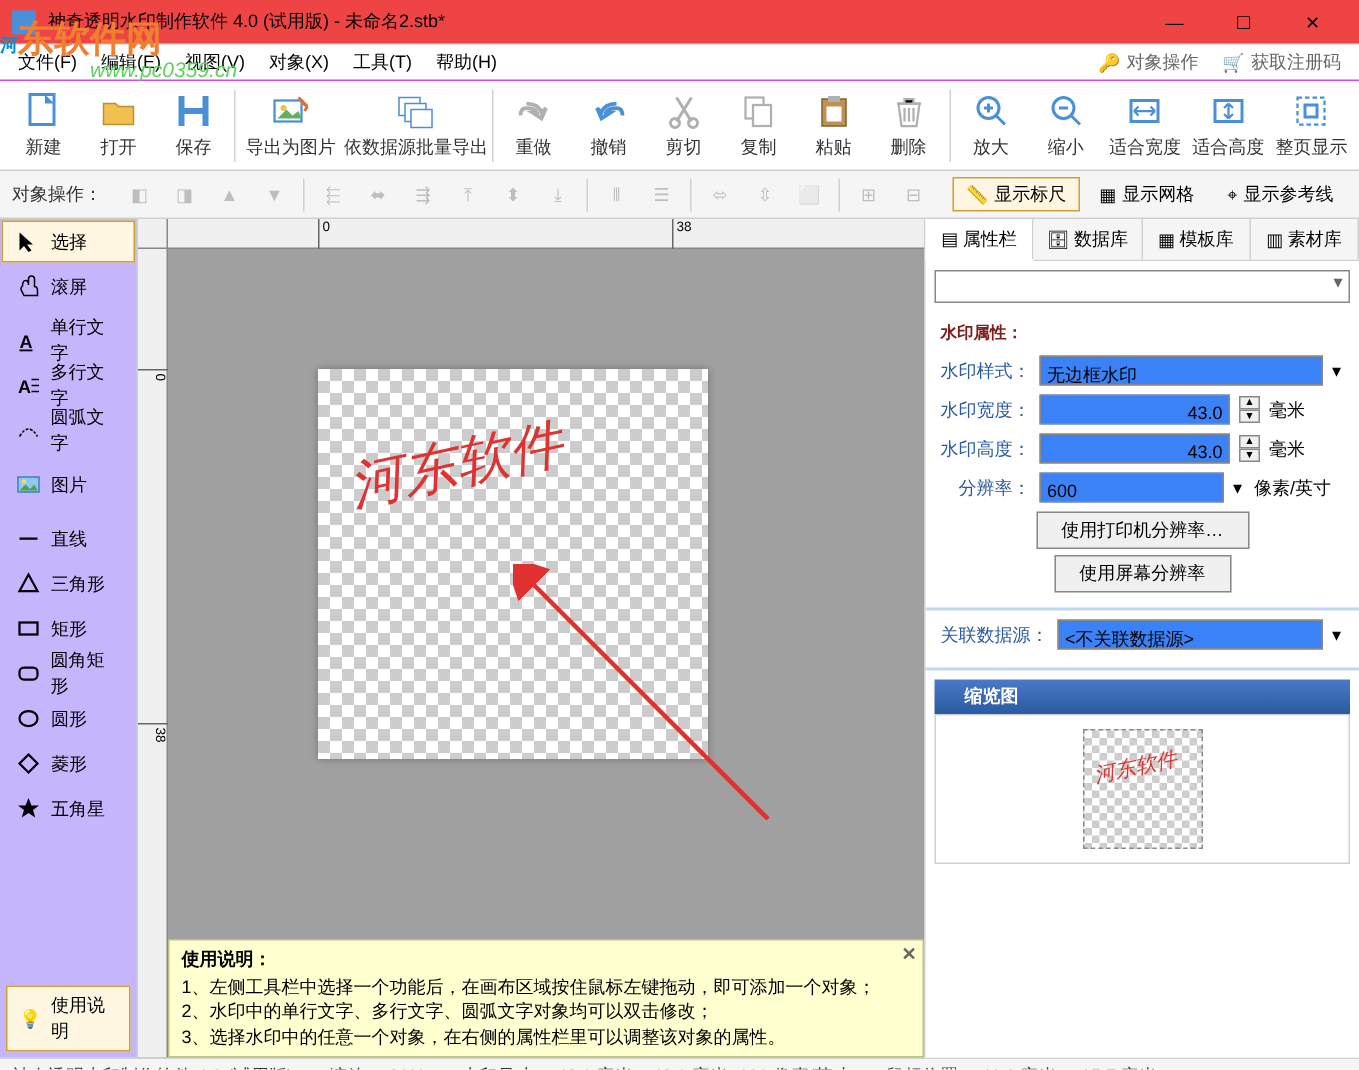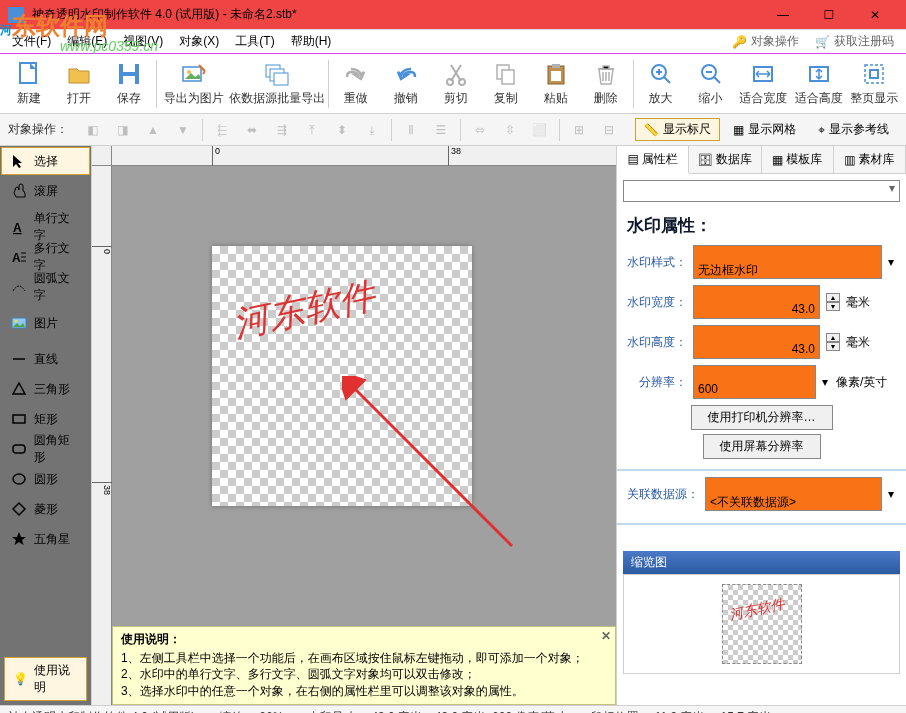--- a/index.html
+++ b/index.html
@@ -32,21 +32,21 @@
 .obj-label { margin-right: 8px; color: #333; }
 .obj-btn { width: 26px; height: 26px; display: flex; align-items: center; justify-content: center; border: 1px solid transparent; opacity: 0.5; color: #888; }
 .obj-sep { width: 1px; height: 22px; background: #d0d0d0; margin: 0 2px; }
 .obj-toggle { display: flex; align-items: center; gap: 4px; padding: 2px 8px; border: 1px solid #d0a030; background: #fef6e0; cursor: pointer; }
 .obj-toggle.plain { background: transparent; border: 1px solid transparent; }
 
 
 .main-area { display: flex; height: 559px; }
 
 
-.left-tools { width: 92px; border-right: 1px solid #d0d0d0; background: #737373; display: flex; flex-direction: column; }
+.left-tools { width: 92px; border-right: 1px solid #d0d0d0; background: #c4b5fd; display: flex; flex-direction: column; }
 .tool-item { display: flex; align-items: center; gap: 6px; padding: 4px 8px; height: 28px; cursor: pointer; border: 1px solid transparent; margin: 1px; }
 .tool-item.selected { background: #fef6e0; border: 1px solid #d0a030; }
 .tool-item .ti-icon { width: 18px; height: 18px; display: flex; align-items: center; justify-content: center; }
 .left-tools .spacer { flex: 1; }
 .hint-btn { display: flex; align-items: center; gap: 6px; padding: 4px 8px; margin: 4px; border: 1px solid #d0a030; background: #fef6e0; cursor: pointer; }
 
 
 .canvas-area { flex: 1; position: relative; background: #a0a0a0; overflow: hidden; }
 .ruler-corner { position: absolute; top: 0; left: 0; width: 20px; height: 20px; background: #f0f0f0; border-right: 1px solid #888; border-bottom: 1px solid #888; z-index: 3; }
 .ruler-h { position: absolute; top: 0; left: 20px; right: 0; height: 20px; background: #f0f0f0; border-bottom: 1px solid #888; z-index: 2; font-size: 10px; }
@@ -67,32 +67,32 @@
 
 
 .right-panel { width: 290px; border-left: 1px solid #d0d0d0; background: #fff; display: flex; flex-direction: column; }
 .rp-tabs { height: 28px; display: flex; border-bottom: 1px solid #d0d0d0; }
 .rp-tab { flex: 1; display: flex; align-items: center; justify-content: center; gap: 3px; border-right: 1px solid #d0d0d0; cursor: pointer; background: #f5f5f5; font-size: 11px; }
 .rp-tab.active { background: #fff; border-bottom: 2px solid #fff; margin-bottom: -1px; }
 .rp-combo { margin: 6px; height: 22px; border: 1px solid #888; background: #fff; }
 .rp-combo::after { content: "▾"; float: right; margin-right: 4px; color: #666; }
 
 .rp-section { padding: 6px 10px; border-bottom: 2px solid #c0d8f0; }
-.rp-heading { color: #0f172a; font-weight: bold; font-size: 17px; margin-bottom: 8px; }
+.rp-heading { color: #7f1d1d; font-weight: bold; font-size: 11px; margin-bottom: 8px; }
 .rp-row { display: flex; align-items: center; margin-bottom: 6px; gap: 6px; }
 .rp-row .rlabel { width: 60px; text-align: right; color: #2a5aa0; }
-.rp-row .rinput { flex: 1; height: 20px; border: 1px solid #888; padding: 16px 4px; text-align: right; background: #f97316; }
+.rp-row .rinput { flex: 1; height: 20px; border: 1px solid #888; padding: 4px 4px; text-align: right; background: #3b82f6; }
 .rp-row .rinput.left { text-align: left; }
 .rp-row .runit { width: 50px; }
 .rp-row .spinner { width: 14px; display: flex; flex-direction: column; }
 .rp-row .spinner div { height: 9px; border: 1px solid #888; font-size: 7px; text-align: center; line-height: 7px; background: #f0f0f0; cursor: pointer; }
 .rp-btn { display: block; margin: 4px auto; padding: 3px 16px; border: 1px solid #888; background: #f0f0f0; cursor: pointer; }
 
 .thumb-section { padding: 6px; }
-.thumb-header { background: linear-gradient(to bottom, #4a7ac8, #2a5aa0); color: #fff; padding: 3px 8px; font-weight: normal; margin-top: 20px; }
+.thumb-header { background: linear-gradient(to bottom, #4a7ac8, #2a5aa0); color: #fff; padding: 3px 20px; font-weight: bold; }
 .thumb-body { height: 100px; display: flex; align-items: center; justify-content: center; border: 1px solid #d0d0d0; }
 .thumb-art { width: 80px; height: 80px; border: 1px dashed #888;
   background-image: linear-gradient(45deg, #ccc 25%, transparent 25%), linear-gradient(-45deg, #ccc 25%, transparent 25%), linear-gradient(45deg, transparent 75%, #ccc 75%), linear-gradient(-45deg, transparent 75%, #ccc 75%);
   background-size: 10px 10px; background-position: 0 0, 0 5px, 5px -5px, -5px 0px; position: relative; }
 .thumb-art span { position: absolute; top: 16px; left: 6px; font-family: "KaiTi", serif; color: #dd3333; font-size: 14px; transform: rotate(-12deg); font-style: italic; }
 
 
 .statusbar { height: 24px; border-top: 1px solid #d0d0d0; display: flex; align-items: center; padding: 0 8px; gap: 24px; background: #f5f5f5; font-size: 12px; color: #333; }
 .statusbar .sb-item { white-space: nowrap; }
 .statusbar .sb-item .sbl { margin-right: 4px; }

